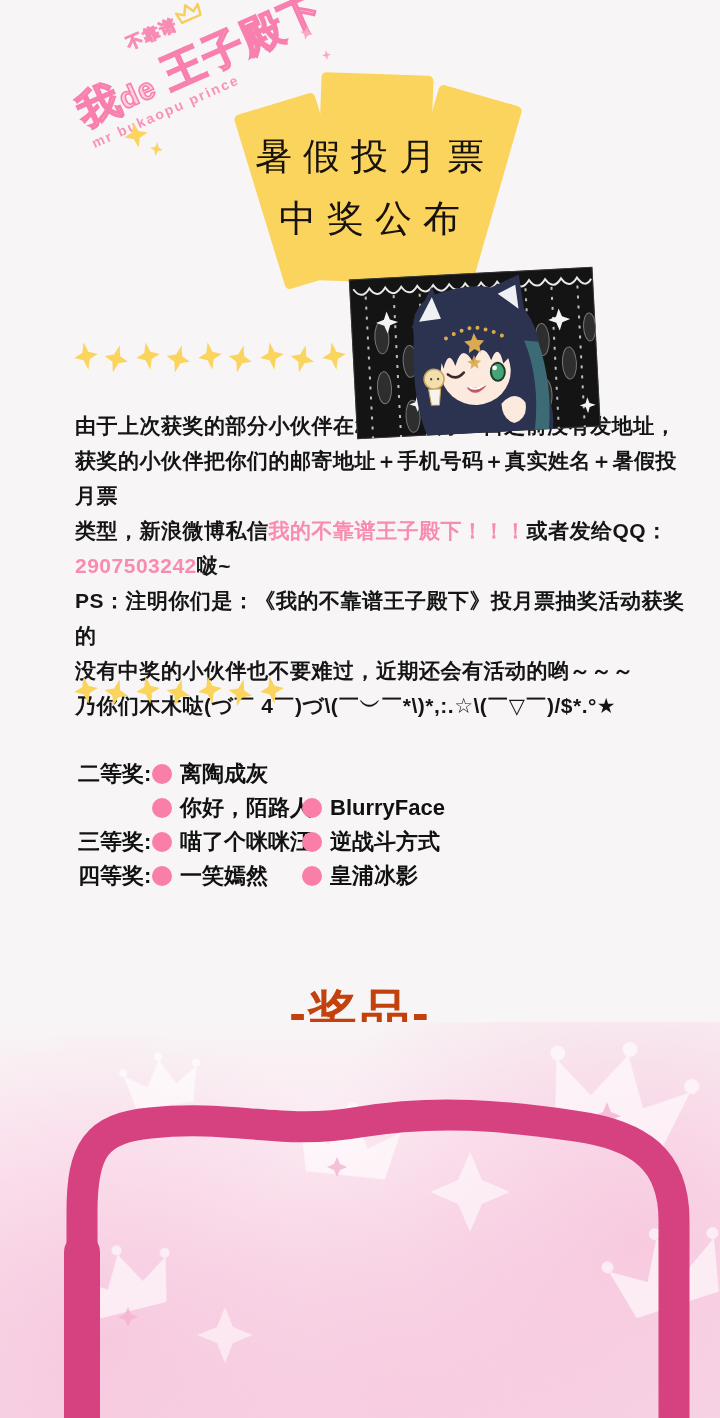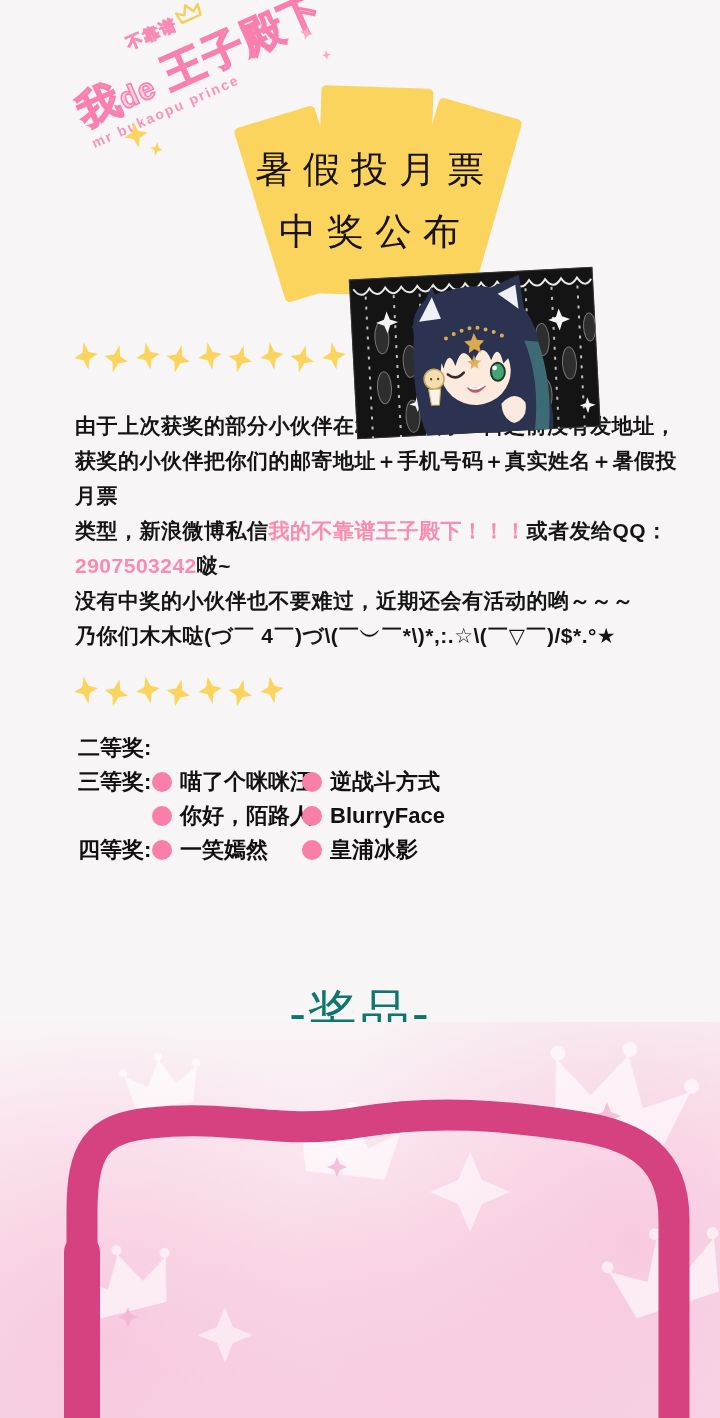--- a/index.html
+++ b/index.html
@@ -19,21 +19,21 @@
   .logo-main .big { font-size:42px; }
   .logo-main .mid { font-size:30px; }
   .logo-sub { margin-top:-4px; font-size:14px; font-weight:bold; color:#f993b8; letter-spacing:2px; }
   .crown { position:absolute; left:128px; top:-30px; }
 
   .spark { position:absolute; background:#fbd45e;
     clip-path:polygon(50% 0%, 63% 37%, 100% 50%, 63% 63%, 50% 100%, 37% 63%, 0% 50%, 37% 37%); }
   .spark.pink { background:#f9a8c6; }
 
   
-  .cards { position:absolute; left:0; top:17px; width:720px; height:320px; }
+  .cards { position:absolute; left:0; top:4px; width:720px; height:320px; }
   .card { position:absolute; background:#fbd45e; border-radius:5px; }
   .card.c1 { left:258px; top:96px;  width:84px;  height:182px; transform:rotate(-17deg); }
   .card.c3 { left:412px; top:88px;  width:86px;  height:192px; transform:rotate(16deg); }
   .card.c2 { left:318px; top:70px;  width:112px; height:208px; transform:rotate(2deg); }
   .banner-text { position:absolute; left:0; top:128px; width:750px; text-align:center;
     font-family:"Liberation Serif","DejaVu Serif",serif; color:#17120c; }
   .banner-text .l1 { font-size:37px; letter-spacing:11px; }
   .banner-text .l2 { font-size:37px; letter-spacing:11px; margin-top:12px; }
 
   
@@ -43,32 +43,32 @@
   .spark-row .spark:nth-child(even) { transform:rotate(14deg) translateY(3px); }
   .row1 { top:342px; }
   .row2 { top:676px; }
 
   
   .para { position:absolute; left:75px; top:408px; width:610px;
     font-size:21px; font-weight:600; color:#151515; line-height:35px; letter-spacing:0.5px; }
   .pink { color:#f98cae; }
 
   
-  .prizes { position:absolute; left:78px; top:731px; width:600px;
+  .prizes { position:absolute; left:78px; top:757px; width:600px;
     font-size:22px; font-weight:700; color:#111; }
   .prize-row { display:flex; align-items:center; height:34px; }
   .prize-label { width:74px; flex:0 0 74px; }
   .prize-item { display:flex; align-items:center; white-space:nowrap; }
   .prize-item.w1 { width:150px; flex:0 0 150px; }
   .prize-item.w2 { width:162px; flex:0 0 162px; }
   .dot { width:20px; height:20px; border-radius:50%; background:#f97fa9; margin-right:8px; flex:0 0 20px; }
 
   
   .prize-title { position:absolute; left:0; top:980px; width:720px; text-align:center;
-    font-size:50px; font-weight:normal; color:#0f766e; letter-spacing:2px; }
+    font-size:50px; font-weight:bold; color:#c2410c; letter-spacing:2px; }
 
   
   .bottom { position:absolute; left:0; top:1022px; width:720px; height:396px;
     background:
       radial-gradient(circle at 15% 80%, rgba(246,185,214,.55) 0%, rgba(246,185,214,0) 45%),
       radial-gradient(circle at 88% 55%, rgba(246,185,214,.6) 0%, rgba(246,185,214,0) 50%),
       radial-gradient(circle at 55% 95%, rgba(248,196,221,.5) 0%, rgba(248,196,221,0) 45%),
       linear-gradient(180deg, #f8f4f5 0%, #fbeaf2 28%, #f9e0ec 65%, #f7d9e8 100%);
   }
   .bottom svg { position:absolute; left:0; top:0; }
@@ -119,58 +119,63 @@
       <span class="spark"></span>
       <span class="spark"></span>
       <span class="spark"></span>
       <span class="spark"></span>
   </div>
 
   <div class="para">
     <div>由于上次获奖的部分小伙伴在2017年9月15日之前没有发地址，</div>
     <div>获奖的小伙伴把你们的邮寄地址＋手机号码＋真实姓名＋暑假投月票</div>
     <div><span>类型，新浪微博私信</span><span class="pink">我的不靠谱王子殿下！！！</span><span>或者发给QQ：</span><span class="pink">2907503242</span><span>啵~</span></div>
+    <div>PS：注明你们是：《我的不靠谱王子殿下》投月票抽奖活动获奖的</div>
     <div>没有中奖的小伙伴也不要难过，近期还会有活动的哟～～～</div>
     <div>乃你们木木哒(づ￣ 4￣)づ\(￣︶￣*\)*,:.☆\(￣▽￣)/$*.°★</div>
   </div>
 
   <div class="spark-row row2">
     <span class="spark"></span>
       <span class="spark"></span>
       <span class="spark"></span>
       <span class="spark"></span>
       <span class="spark"></span>
       <span class="spark"></span>
       <span class="spark"></span>
   </div>
 
   <div class="prizes">
     <div class="prize-row">
       <span class="prize-label">二等奖:</span>
+      <span class="prize-item w1">
+          <span class="dot"></span>
+          <span>离陶成灰</span>
+        </span>
+    </div>
+    <div class="prize-row">
+      <span class="prize-label"></span>
+      <span class="prize-item w1">
+          <span class="dot"></span>
+          <span>你好，陌路人</span>
+        </span>
+      <span class="prize-item">
+          <span class="dot"></span>
+          <span>BlurryFace</span>
+        </span>
     </div>
     <div class="prize-row">
       <span class="prize-label">三等奖:</span>
       <span class="prize-item w1">
           <span class="dot"></span>
           <span>喵了个咪咪汪</span>
         </span>
       <span class="prize-item">
           <span class="dot"></span>
           <span>逆战斗方式</span>
-        </span>
-    </div>
-    <div class="prize-row">
-      <span class="prize-label"></span>
-      <span class="prize-item w1">
-          <span class="dot"></span>
-          <span>你好，陌路人</span>
-        </span>
-      <span class="prize-item">
-          <span class="dot"></span>
-          <span>BlurryFace</span>
         </span>
     </div>
     <div class="prize-row">
       <span class="prize-label">四等奖:</span>
       <span class="prize-item w1">
           <span class="dot"></span>
           <span>一笑嫣然</span>
         </span>
       <span class="prize-item">
           <span class="dot"></span>

